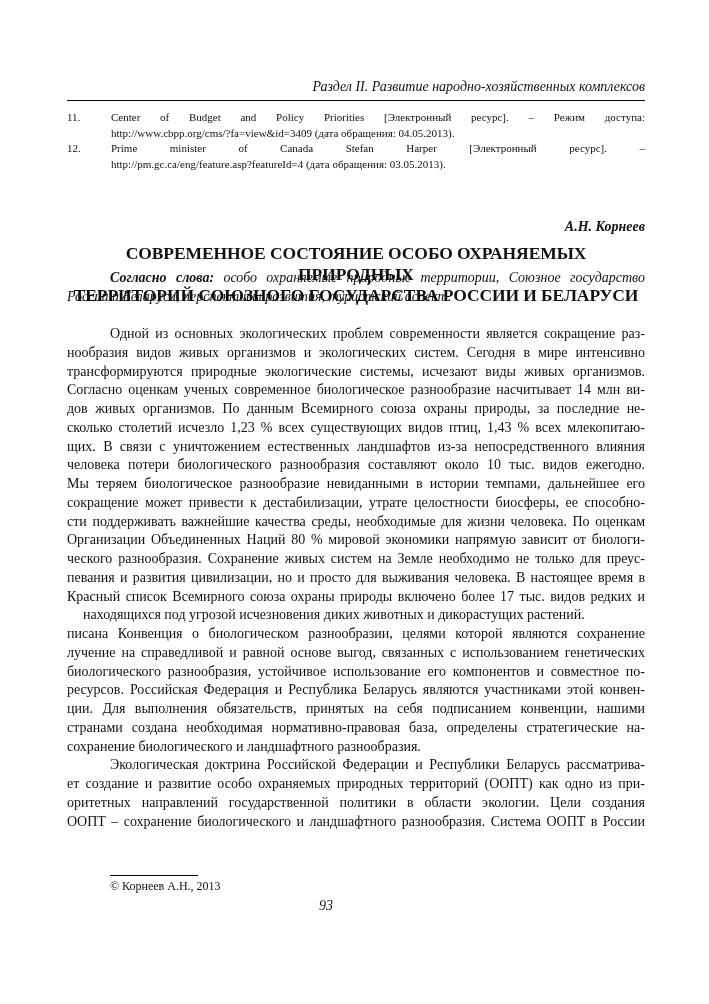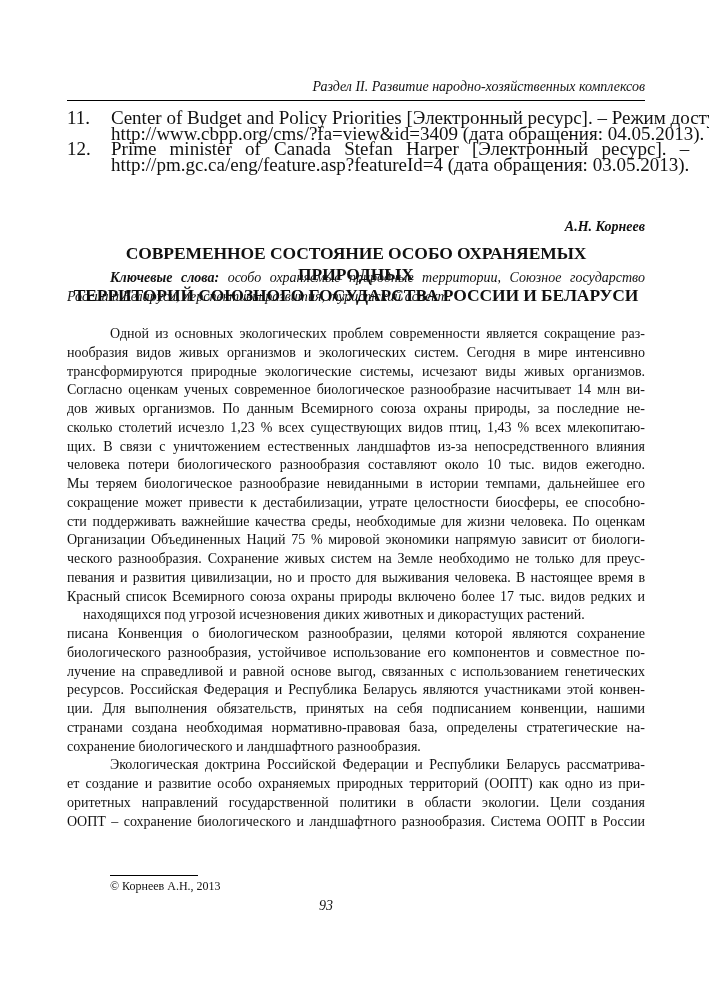--- a/index.html
+++ b/index.html
@@ -1,21 +1,21 @@
 <!DOCTYPE html>
 <html><head>
 <meta charset="utf-8">
 <style>
   html, body { margin:0; padding:0; background:#fff; }
   body { width:709px; height:1004px; position:relative; overflow:hidden;
          font-family:"Liberation Serif", serif; color:#111; }
   .header { position:absolute; left:67px; top:78px; width:578px; text-align:right;
             font-style:italic; font-size:14px; line-height:18px; }
   .rule { position:absolute; left:67px; top:100px; width:578px; height:1px; background:#000; }
-  .refs { position:absolute; left:67px; top:110px; width:578px; font-size:19px; line-height:15.5px; }
+  .refs { position:absolute; left:67px; top:110px; width:578px; font-size:11px; line-height:15.5px; }
   .ref { display:flex; }
   .ref .num { width:44px; flex:none; }
   .ref .txt { flex:1; text-align:justify; text-align-last:left; }
   .author { position:absolute; left:67px; top:219px; width:578px; text-align:right;
             font-style:italic; font-weight:bold; font-size:14px; }
   .title { position:absolute; left:67px; top:243px; width:578px; text-align:center;
            font-weight:bold; font-size:17.5px; line-height:21px; letter-spacing:-0.1px; }
   .keywords { position:absolute; left:67px; top:268px; width:578px; font-style:italic;
               font-size:14px; line-height:19px; text-align:justify; }
   .kw-label { font-weight:bold; }
@@ -51,47 +51,47 @@
 </div>
 
 <div class="author">А.Н. Корнеев</div>
 
 <div class="title">
   <div>СОВРЕМЕННОЕ СОСТОЯНИЕ ОСОБО ОХРАНЯЕМЫХ ПРИРОДНЫХ</div>
   <div>ТЕРРИТОРИЙ СОЮЗНОГО ГОСУДАРСТВА РОССИИ И БЕЛАРУСИ</div>
 </div>
 
 <div class="keywords" style="top:268px;">
-  <span class="ln first" style="text-indent: 43px; white-space: nowrap;"><span class="kw-label">Ключевые слова:</span><span> особо охраняемые природные территории, Союзное государство</span></span>
+  <span class="ln first" style="text-indent: 43px; white-space: nowrap;"><span class="kw-label">Согласно слова:</span><span> особо охраняемые природные территории, Союзное государство</span></span>
   <span class="ln last" style="white-space: nowrap;">России и Беларуси, перспективы развития, туристский аспект.</span>
 </div>
 
 <div class="body" id="article-body">
     <div>
       <span class="ln first" style="white-space: nowrap;">Одной из основных экологических проблем современности является сокращение раз-</span>
       <span class="ln" style="white-space: nowrap;">нообразия видов живых организмов и экологических систем. Сегодня в мире интенсивно</span>
       <span class="ln" style="white-space: nowrap;">трансформируются природные экологические системы, исчезают виды живых организмов.</span>
       <span class="ln" style="white-space: nowrap;">Согласно оценкам ученых современное биологическое разнообразие насчитывает 14 млн ви-</span>
       <span class="ln" style="white-space: nowrap;">дов живых организмов. По данным Всемирного союза охраны природы, за последние не-</span>
       <span class="ln" style="white-space: nowrap;">сколько столетий исчезло 1,23 % всех существующих видов птиц, 1,43 % всех млекопитаю-</span>
       <span class="ln" style="white-space: nowrap; font-family: Liberation Serif, serif;">щих. В связи с уничтожением естественных ландшафтов из-за непосредственного влияния</span>
       <span class="ln" style="white-space: nowrap;">человека потери биологического разнообразия составляют около 10 тыс. видов ежегодно.</span>
       <span class="ln" style="white-space: nowrap;">Мы теряем биологическое разнообразие невиданными в истории темпами, дальнейшее его</span>
       <span class="ln" style="white-space: nowrap;">сокращение может привести к дестабилизации, утрате целостности биосферы, ее способно-</span>
       <span class="ln" style="white-space: nowrap;">сти поддерживать важнейшие качества среды, необходимые для жизни человека. По оценкам</span>
-      <span class="ln" style="white-space: nowrap;">Организации Объединенных Наций 75 % мировой экономики напрямую зависит от биологи-</span>
+      <span class="ln" style="white-space: nowrap;">Организации Объединенных Наций 80 % мировой экономики напрямую зависит от биологи-</span>
       <span class="ln" style="white-space: nowrap;">ческого разнообразия. Сохранение живых систем на Земле необходимо не только для преус-</span>
       <span class="ln" style="white-space: nowrap;">певания и развития цивилизации, но и просто для выживания человека. В настоящее время в</span>
       <span class="ln" style="white-space: nowrap;">Красный список Всемирного союза охраны природы включено более 17 тыс. видов редких и</span>
       <span class="ln last" style="white-space: nowrap; margin-left: 16px;">находящихся под угрозой исчезновения диких животных и дикорастущих растений.</span>
     </div>
     <div>
       <span class="ln" style="white-space: nowrap;">писана Конвенция о биологическом разнообразии, целями которой являются сохранение</span>
+      <span class="ln" style="white-space: nowrap;">лучение на справедливой и равной основе выгод, связанных с использованием генетических</span>
       <span class="ln" style="white-space: nowrap;">биологического разнообразия, устойчивое использование его компонентов и совместное по-</span>
-      <span class="ln" style="white-space: nowrap;">лучение на справедливой и равной основе выгод, связанных с использованием генетических</span>
       <span class="ln" style="white-space: nowrap;">ресурсов. Российская Федерация и Республика Беларусь являются участниками этой конвен-</span>
       <span class="ln" style="white-space: nowrap;">ции. Для выполнения обязательств, принятых на себя подписанием конвенции, нашими</span>
       <span class="ln" style="white-space: nowrap;">странами создана необходимая нормативно-правовая база, определены стратегические на-</span>
       <span class="ln last" style="white-space: nowrap;">сохранение биологического и ландшафтного разнообразия.</span>
     </div>
     <div>
       <span class="ln first" style="white-space: nowrap;">Экологическая доктрина Российской Федерации и Республики Беларусь рассматрива-</span>
       <span class="ln" style="white-space: nowrap;">ет создание и развитие особо охраняемых природных территорий (ООПТ) как одно из при-</span>
       <span class="ln" style="white-space: nowrap;">оритетных направлений государственной политики в области экологии. Цели создания</span>
       <span class="ln" style="white-space: nowrap;">ООПТ – сохранение биологического и ландшафтного разнообразия. Система ООПТ в России</span>

